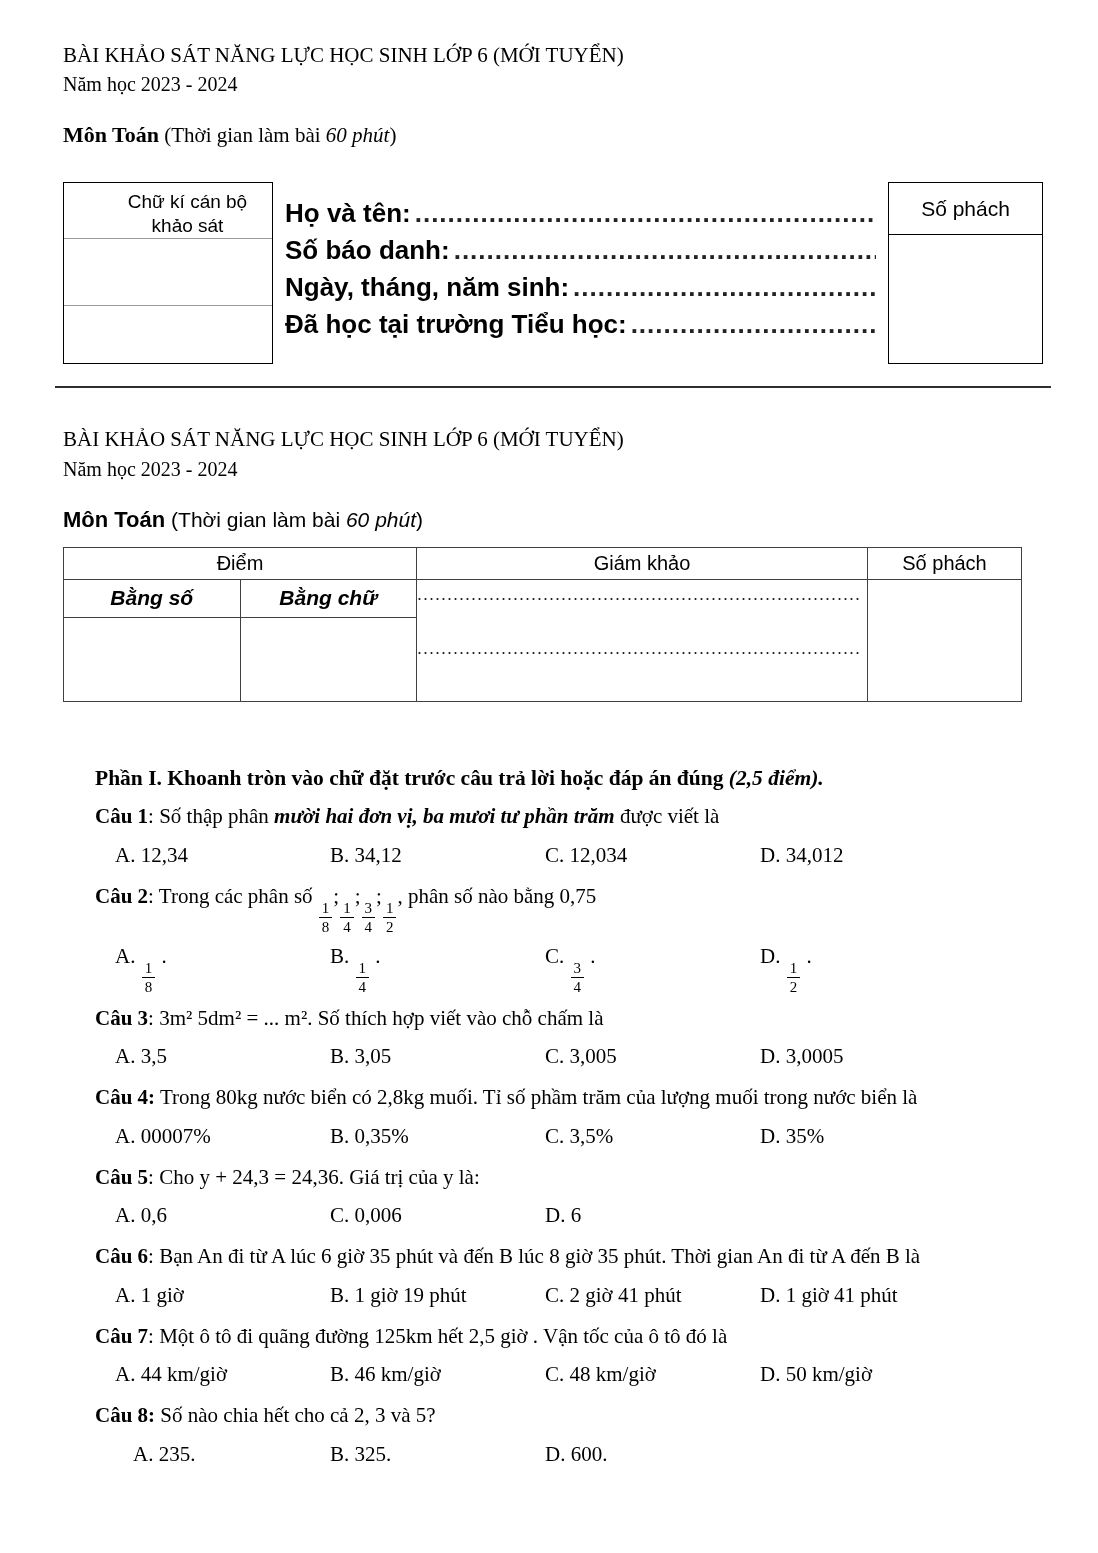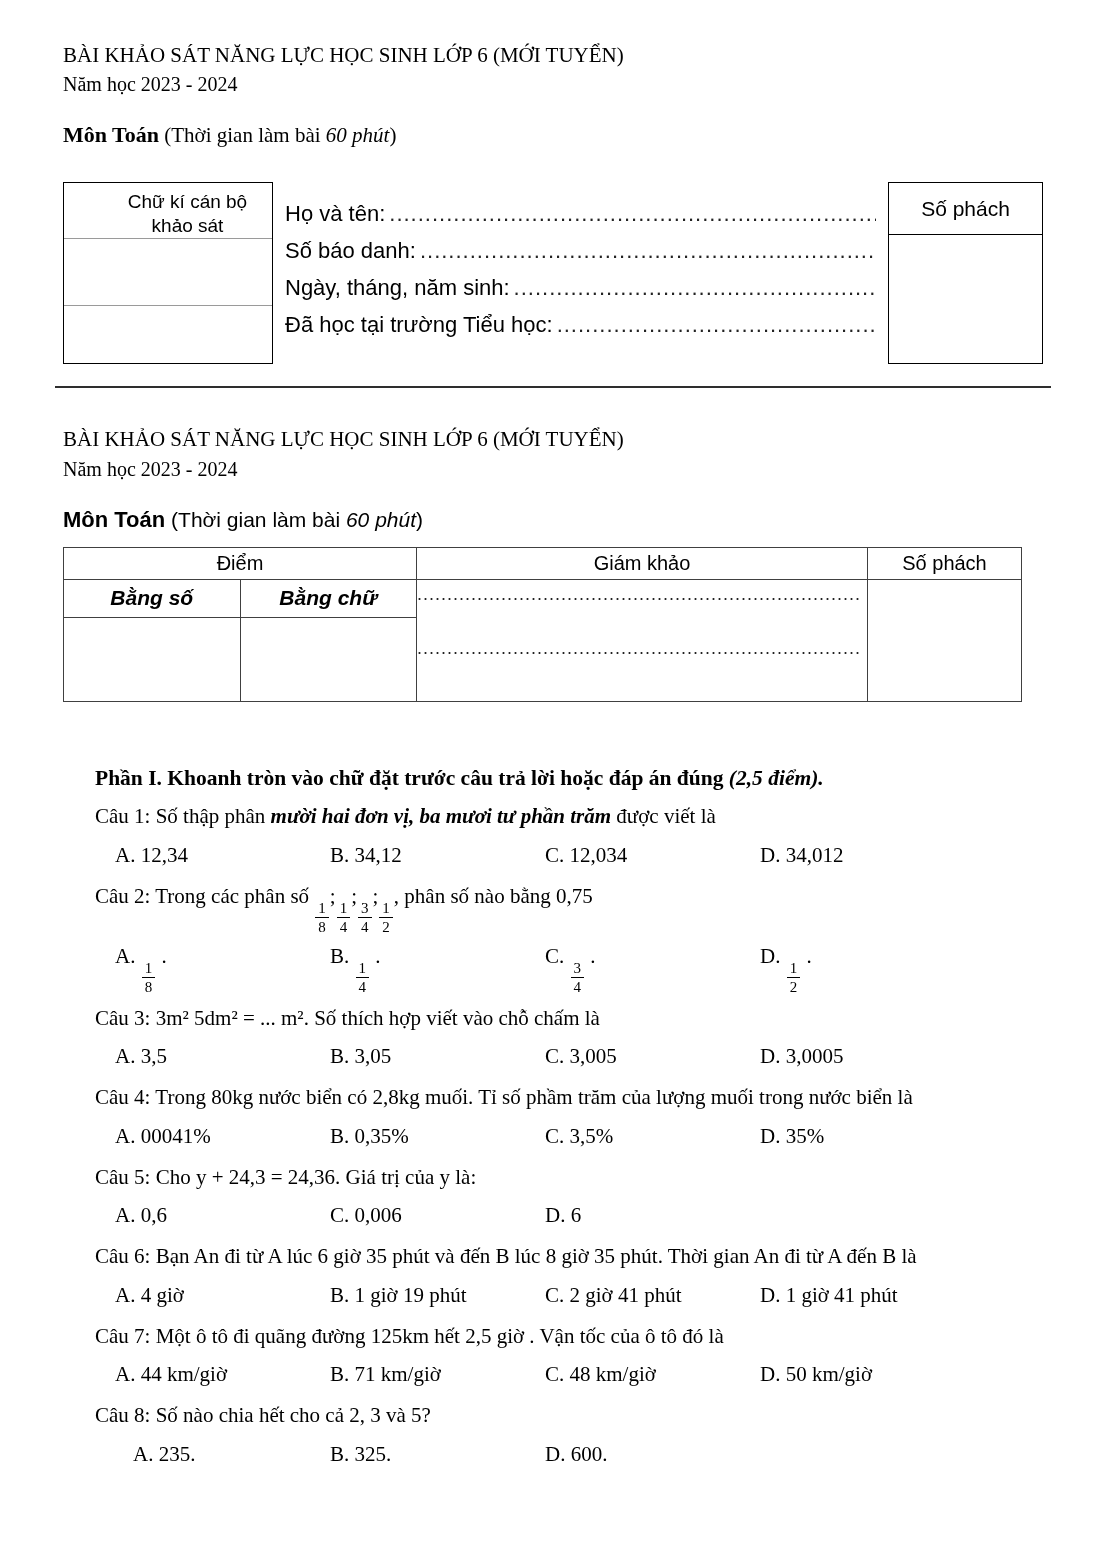--- a/index.html
+++ b/index.html
@@ -28,21 +28,21 @@
     width: 210px; height: 182px;
     border: 1px solid #000;
     position: relative;
     flex: none;
     padding-left: 39px;
   }
   .sign-title { text-align: center; padding-top: 7px; font-size: 19px; line-height: 1.25; }
   .sign-line { position: absolute; left: 0; right: 0; border-top: 1px solid #9a9a9a; }
   .sign-line.l1 { top: 55px; }
   .sign-line.l2 { top: 122px; }
-  .fields { flex: 1; padding: 13px 12px 0 12px; font-size: 22px; min-width: 0; }
+  .fields { flex: 1; padding: 13px 12px 0 12px; font-size: 26px; min-width: 0; font-weight: bold; }
   .field-row { display: flex; height: 37px; align-items: center; min-width: 0; }
   .f-label { white-space: nowrap; padding-right: 4px; }
   .f-dots { flex: 1; min-width: 0; overflow: hidden; white-space: nowrap; letter-spacing: 1px; color:#222; }
   .code-box { width: 155px; height: 182px; border: 1px solid #000; flex: none; }
   .code-title {
     height: 52px; border-bottom: 1px solid #000;
     display: flex; align-items: center; justify-content: center;
     font-size: 21px;
   }
 
@@ -73,21 +73,21 @@
     color: #222; line-height: 28px; height: 28px; font-size: 18px;
   }
   .gk-dots + .gk-dots { margin-top: 26px; }
 
   
   .content { padding: 0 30px 0 32px; }
   .part-heading { margin-top: 58px; font-size: 21.5px; font-weight: bold; line-height: 1.7; }
   .part-heading .pts { font-style: italic; }
   .q { margin-top: 2px; }
   .q-text { font-size: 21px; line-height: 1.75; }
-  .q-label { font-weight: normal; }
+  .q-label { font-weight: bold; }
   .bi { font-weight: bold; font-style: italic; }
   .options {
     display: grid;
     grid-template-columns: 215px 215px 215px auto;
     padding-left: 20px;
     font-size: 21px;
     line-height: 1.75;
     margin: 2px 0 4px 0;
   }
   .opt { white-space: nowrap; }
@@ -246,21 +246,21 @@
         <span class="opt">C. 3,005</span>
         <span class="opt">D. 3,0005</span>
       </div>
     </div>
 
     <div class="q">
       <div class="q-text">
         <span class="q-label">Câu 4:</span><span>  Trong 80kg nước biển có 2,8kg muối. Tỉ số phầm trăm của lượng muối trong nước biển là</span>
       </div>
       <div class="options">
-        <span class="opt">A. 00041%</span>
+        <span class="opt">A. 00007%</span>
         <span class="opt">B. 0,35%</span>
         <span class="opt">C. 3,5%</span>
         <span class="opt">D. 35%</span>
       </div>
     </div>
 
     <div class="q">
       <div class="q-text">
         <span class="q-label">Câu 5</span><span>: Cho y + 24,3 = 24,36. Giá trị của y là:</span>
       </div>
@@ -269,34 +269,34 @@
         <span class="opt">C. 0,006</span>
         <span class="opt">D. 6</span>
       </div>
     </div>
 
     <div class="q">
       <div class="q-text">
         <span class="q-label">Câu 6</span><span>: Bạn An đi từ A lúc 6 giờ 35 phút và đến B lúc 8 giờ 35 phút. Thời gian An đi từ A đến B là</span>
       </div>
       <div class="options">
-        <span class="opt">A. 4 giờ</span>
+        <span class="opt">A. 1 giờ</span>
         <span class="opt">B. 1 giờ 19 phút</span>
         <span class="opt">C. 2 giờ 41 phút</span>
         <span class="opt">D. 1 giờ 41 phút</span>
       </div>
     </div>
 
     <div class="q">
       <div class="q-text">
         <span class="q-label">Câu 7</span><span>: Một ô tô đi quãng đường 125km hết 2,5 giờ . Vận tốc của ô tô đó là</span>
       </div>
       <div class="options">
         <span class="opt">A. 44 km/giờ</span>
-        <span class="opt">B. 71 km/giờ</span>
+        <span class="opt">B. 46 km/giờ</span>
         <span class="opt">C. 48 km/giờ</span>
         <span class="opt">D. 50 km/giờ</span>
       </div>
     </div>
 
     <div class="q">
       <div class="q-text">
         <span class="q-label">Câu 8:</span><span> Số nào chia hết cho cả 2, 3 và 5?</span>
       </div>
       <div class="options shift">

